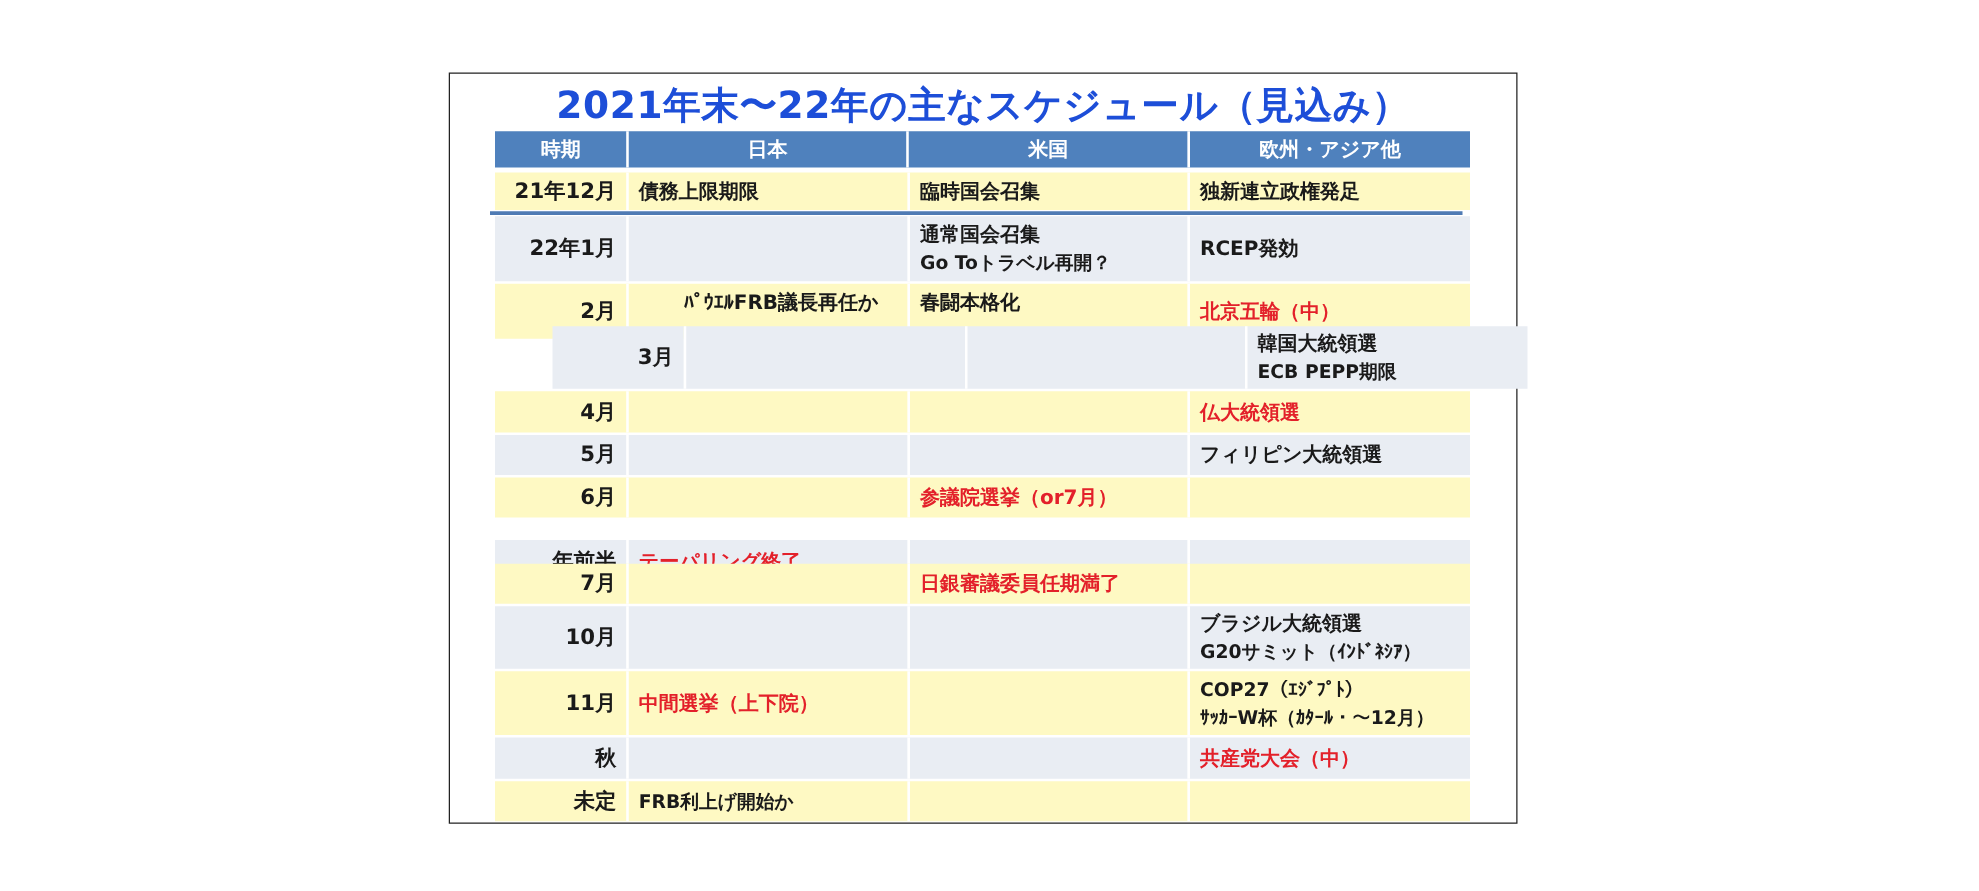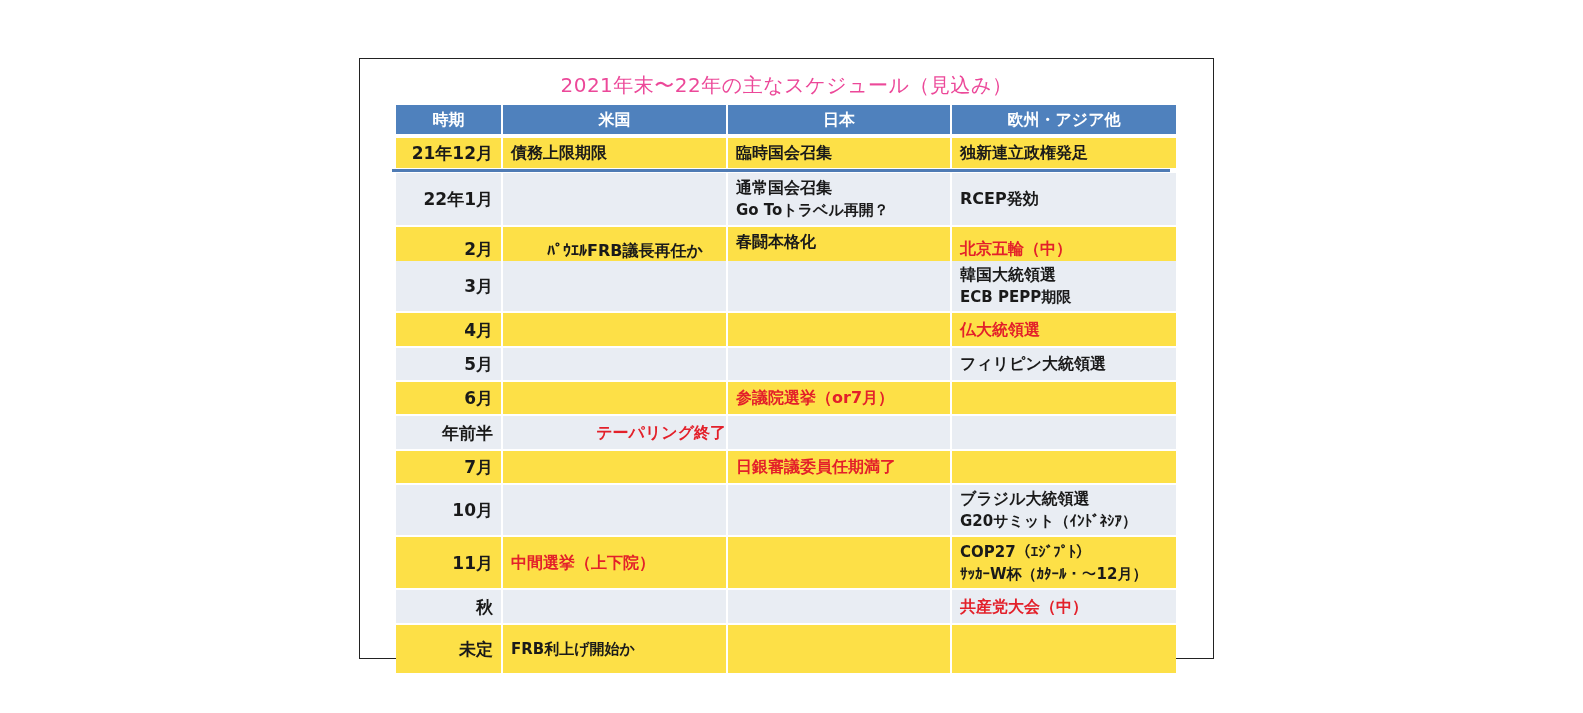--- a/index.html
+++ b/index.html
@@ -1,51 +1,51 @@
 <!DOCTYPE html>
 <html><head>
 <meta charset="utf-8">
 <style>
   html, body { margin: 0; padding: 0; background: #ffffff; }
   body { width: 1583px; height: 713px; position: relative; overflow: hidden;
          font-family: "DejaVu Sans", "Liberation Sans", sans-serif; }
   .frame { position: absolute; left: 359px; top: 58px; width: 855px; height: 601px;
            border: 1.5px solid #222; box-sizing: border-box; background: #fff; }
   .title { position: absolute; left: 0; right: 0; top: 8px; text-align: center;
-           font-size: 20px; font-weight: normal; color: #ec4899; letter-spacing: 0.5px; line-height: 36px; }
+           font-size: 30px; font-weight: bold; color: #1d4ed8; letter-spacing: 0.5px; line-height: 36px; }
   .table { position: absolute; left: 36px; top: 45px; width: 780px; }
   .row { position: absolute; left: 0; width: 780px; display: flex; }
   .cell { box-sizing: border-box; height: 100%; display: flex; flex-direction: column;
           justify-content: center; font-size: 16px; font-weight: bold; color: #1a1a1a;
           line-height: 22px; padding-left: 8px; white-space: nowrap; overflow: hidden; }
   .c0 { width: 105px; justify-content: center; align-items: flex-end; padding-left: 0; padding-right: 8px;
         font-size: 17px; }
   .c1 { width: 225px; border-left: 2px solid #ffffff; }
   .c2 { width: 224px; border-left: 2px solid #ffffff; }
   .c3 { width: 226px; border-left: 2px solid #ffffff; }
   .hdr .cell { background: #4f81bd; color: #ffffff; font-size: 16px; align-items: center;
                padding: 0; }
-  .dark .cell { background: #fde047; }
+  .dark .cell { background: #fef9c3; }
   .light .cell { background: #e9edf3; }
   .red { color: #e3202a; }
   .sep { position: absolute; left: 32px; width: 778px; top: 109px; height: 3px; background: #4f7bb4; }
   .small { font-size: 15px; }
 </style>
 </head>
 <body>
 
 <div class="frame">
   <div class="title">2021年末〜22年の主なスケジュール（見込み）</div>
 
   <div class="table">
 
     <div class="row hdr" style="top:1px;height:29px;">
       <div class="cell c0" style="align-items:center;padding:0;">時期</div>
+      <div class="cell c2">日本</div>
       <div class="cell c1">米国</div>
-      <div class="cell c2">日本</div>
       <div class="cell c3">欧州・アジア他</div>
     </div>
 
     <div class="row dark" style="top:34px;height:30px;">
       <div class="cell c0">21年12月</div>
       <div class="cell c1">
           <span>債務上限期限</span>
         </div>
       <div class="cell c2">
           <span>臨時国会召集</span>
@@ -63,32 +63,32 @@
         <span>通常国会召集</span>
         <span class="small">Go Toトラベル再開？</span>
       </div>
       <div class="cell c3">
           <span>RCEP発効</span>
         </div>
     </div>
 
     <div class="row dark" style="top:123px;height:44px;">
       <div class="cell c0">2月</div>
-      <div class="cell c1" style="justify-content:center;padding-top:4px;padding-left:44px;">
+      <div class="cell c1" style="justify-content:flex-start;padding-top:4px;padding-left:44px;">
           <span>ﾊﾟｳｴﾙFRB議長再任か</span>
         </div>
       <div class="cell c2" style="justify-content:flex-start;padding-top:4px;">
           <span>春闘本格化</span>
         </div>
       <div class="cell c3">
           <span class="red">北京五輪（中）</span>
         </div>
     </div>
 
-    <div class="row light" style="top:157px;height:50px;">
+    <div class="row light" style="top:157px;height:50px;margin-left:46px;">
       <div class="cell c0">3月</div>
       <div class="cell c1"></div>
       <div class="cell c2"></div>
       <div class="cell c3">
         <span>韓国大統領選</span>
         <span class="small">ECB PEPP期限</span>
       </div>
     </div>
 
     <div class="row dark" style="top:209px;height:33px;">
@@ -111,21 +111,21 @@
 
     <div class="row dark" style="top:278px;height:32px;">
       <div class="cell c0">6月</div>
       <div class="cell c1"></div>
       <div class="cell c2">
           <span class="red">参議院選挙（or7月）</span>
         </div>
       <div class="cell c3"></div>
     </div>
 
-    <div class="row light" style="top:312px;height:33px;text-align:right;">
+    <div class="row light" style="top:328px;height:33px;">
       <div class="cell c0">年前半</div>
       <div class="cell c1">
           <span class="red">テーパリング終了</span>
         </div>
       <div class="cell c2"></div>
       <div class="cell c3"></div>
     </div>
 
     <div class="row dark" style="top:347px;height:32px;">
       <div class="cell c0">7月</div>
@@ -160,21 +160,21 @@
 
     <div class="row light" style="top:486px;height:33px;">
       <div class="cell c0">秋</div>
       <div class="cell c1"></div>
       <div class="cell c2"></div>
       <div class="cell c3">
           <span class="red">共産党大会（中）</span>
         </div>
     </div>
 
-    <div class="row dark" style="top:521px;height:48px;">
+    <div class="row dark" style="top:521px;height:32px;">
       <div class="cell c0">未定</div>
       <div class="cell c1">
           <span class="small">FRB利上げ開始か</span>
         </div>
       <div class="cell c2"></div>
       <div class="cell c3"></div>
     </div>
   </div>
 </div>
 

